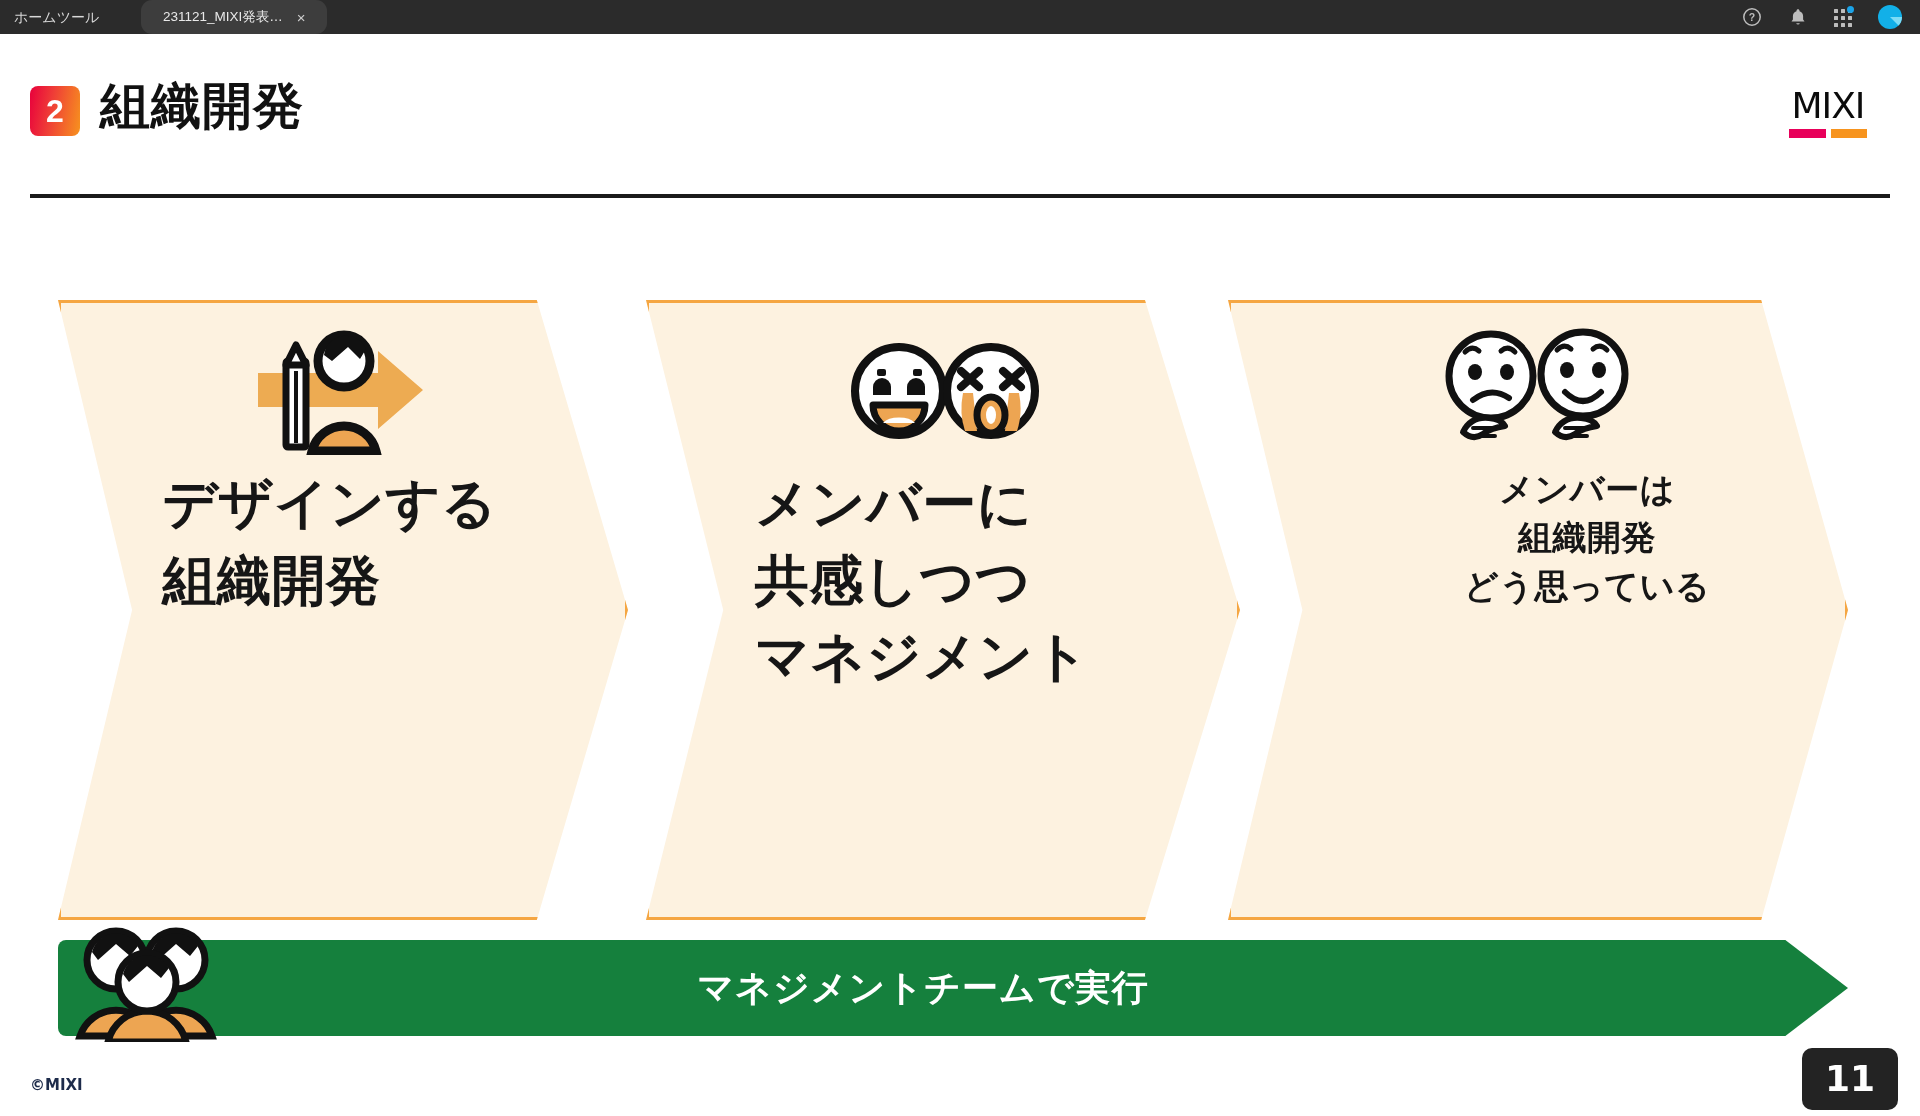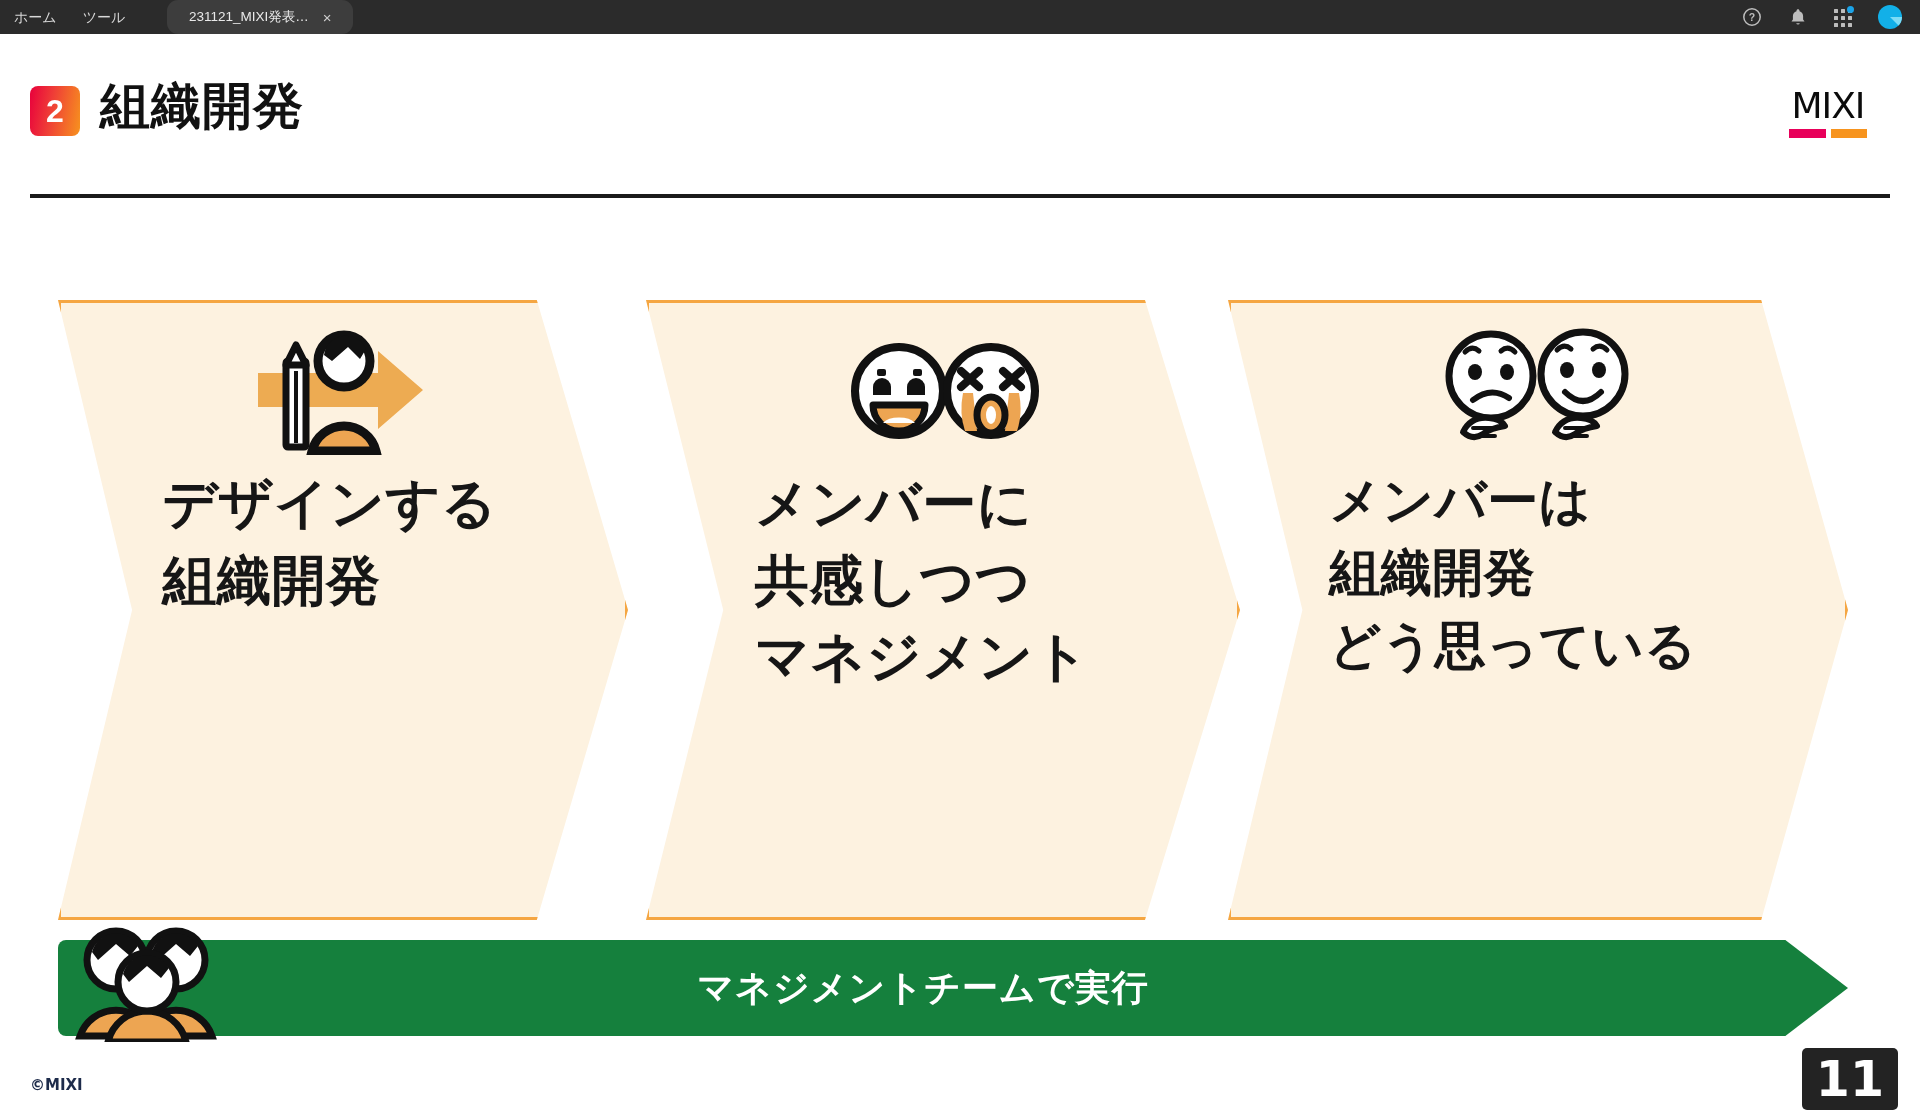--- a/index.html
+++ b/index.html
@@ -19,21 +19,20 @@
     width: 1920px;
     height: 34px;
     background: #2b2b2b;
     display: flex;
     align-items: stretch;
   }
   .chrome-menu {
     display: flex;
     align-items: center;
     padding-left: 14px;
-    gap: 26px;
   }
   .chrome-menu-item {
     color: #d8d8d8;
     font-size: 14px;
     line-height: 1;
     white-space: nowrap;
     cursor: default;
   }
   .doc-tab {
     margin-left: 42px;
@@ -213,21 +212,21 @@
   .chev-text {
     font-size: 54px;
     font-weight: bold;
     color: #161616;
     line-height: 1.42;
     letter-spacing: 0.5px;
     text-align: left;
     width: 100%;
     padding-left: 18%;
   }
-  .chev-3 .chev-text { padding-left: 16%; font-size: 51px; }
+  .chev-3 .chev-text { padding-left: 16%; font-size: 34px; text-align: center; }
   .chev-line { display: block; white-space: nowrap; }
 
   
   .gray-bar {
     position: absolute;
     left: 58px; top: 906px;
     width: 1790px;
     height: 96px;
     background: #15803d;
     border-radius: 8px;
@@ -257,23 +256,23 @@
     font-weight: bold;
     color: #1d2b4a;
     font-family: "DejaVu Sans", sans-serif;
   }
   .page-badge {
     position: absolute;
     right: 22px; bottom: 6px;
     min-width: 96px;
     height: 62px;
     background: #232323;
-    border-radius: 5px;
+    border-radius: 10px;
     color: #ffffff;
-    font-size: 49px;
+    font-size: 36px;
     font-weight: bold;
     display: flex;
     align-items: center;
     justify-content: center;
     padding: 0 14px;
     line-height: 1;
     font-family: "DejaVu Sans", sans-serif;
   }
 </style>
 </head>

